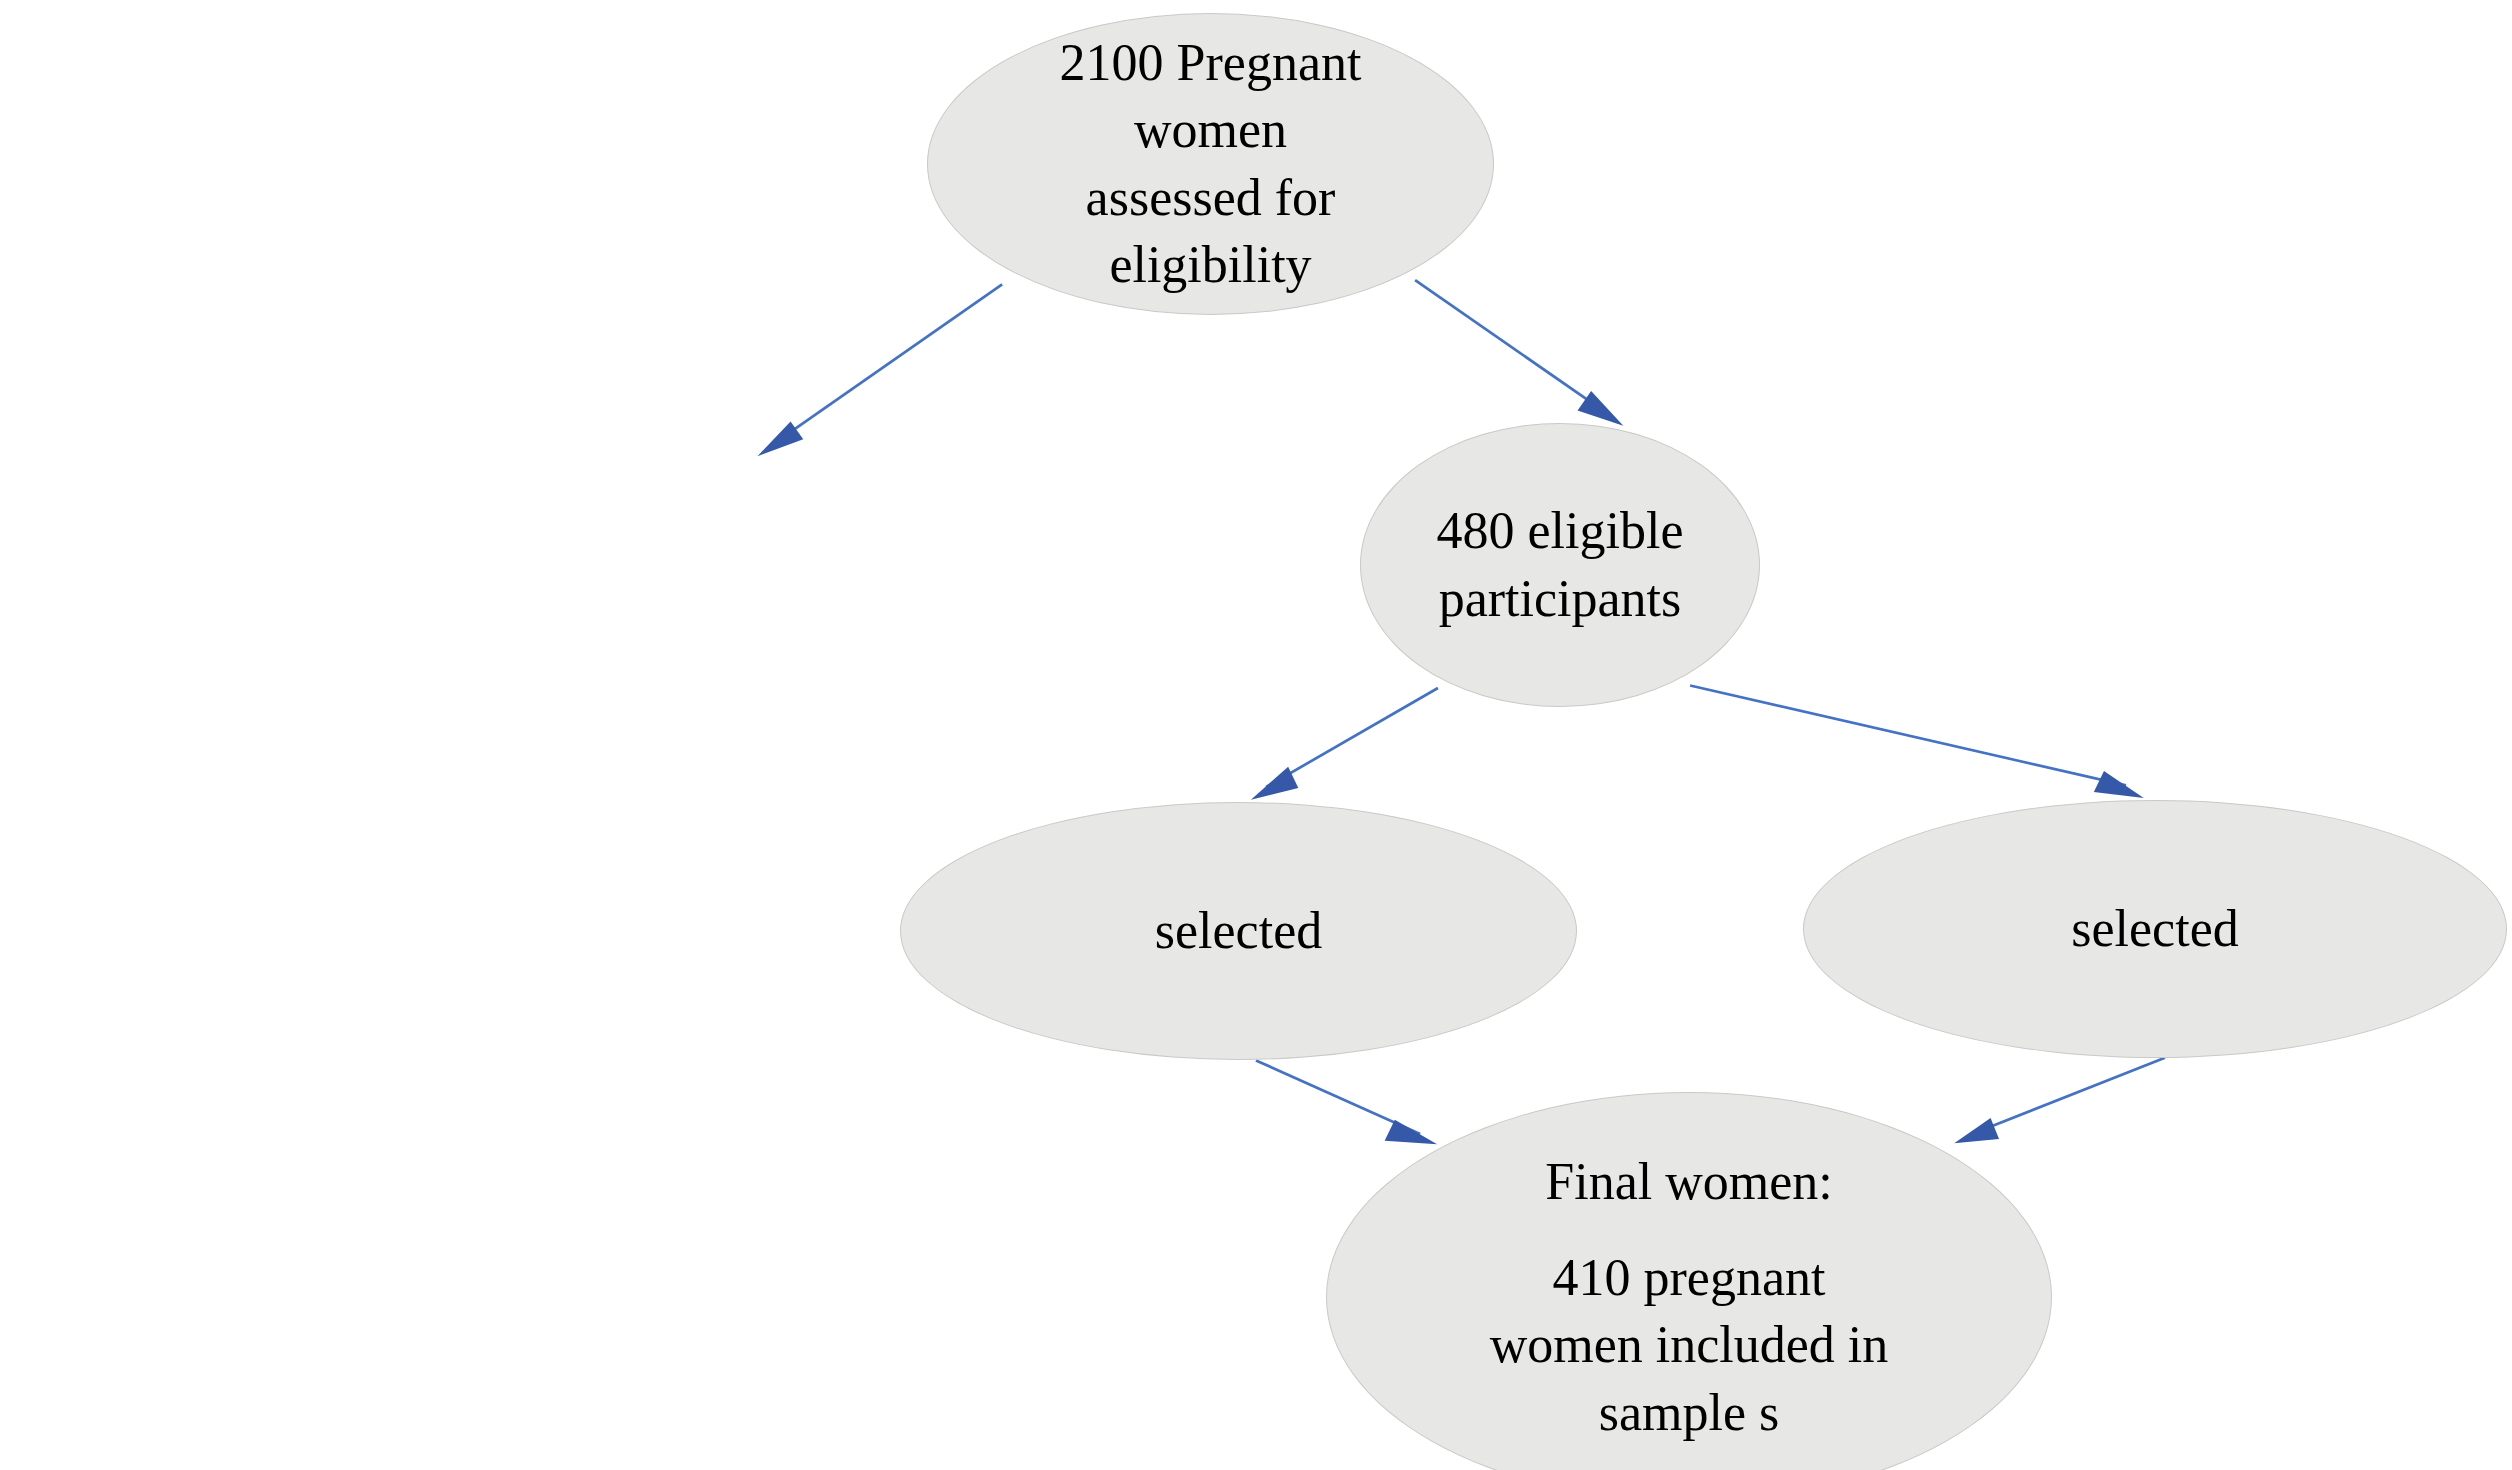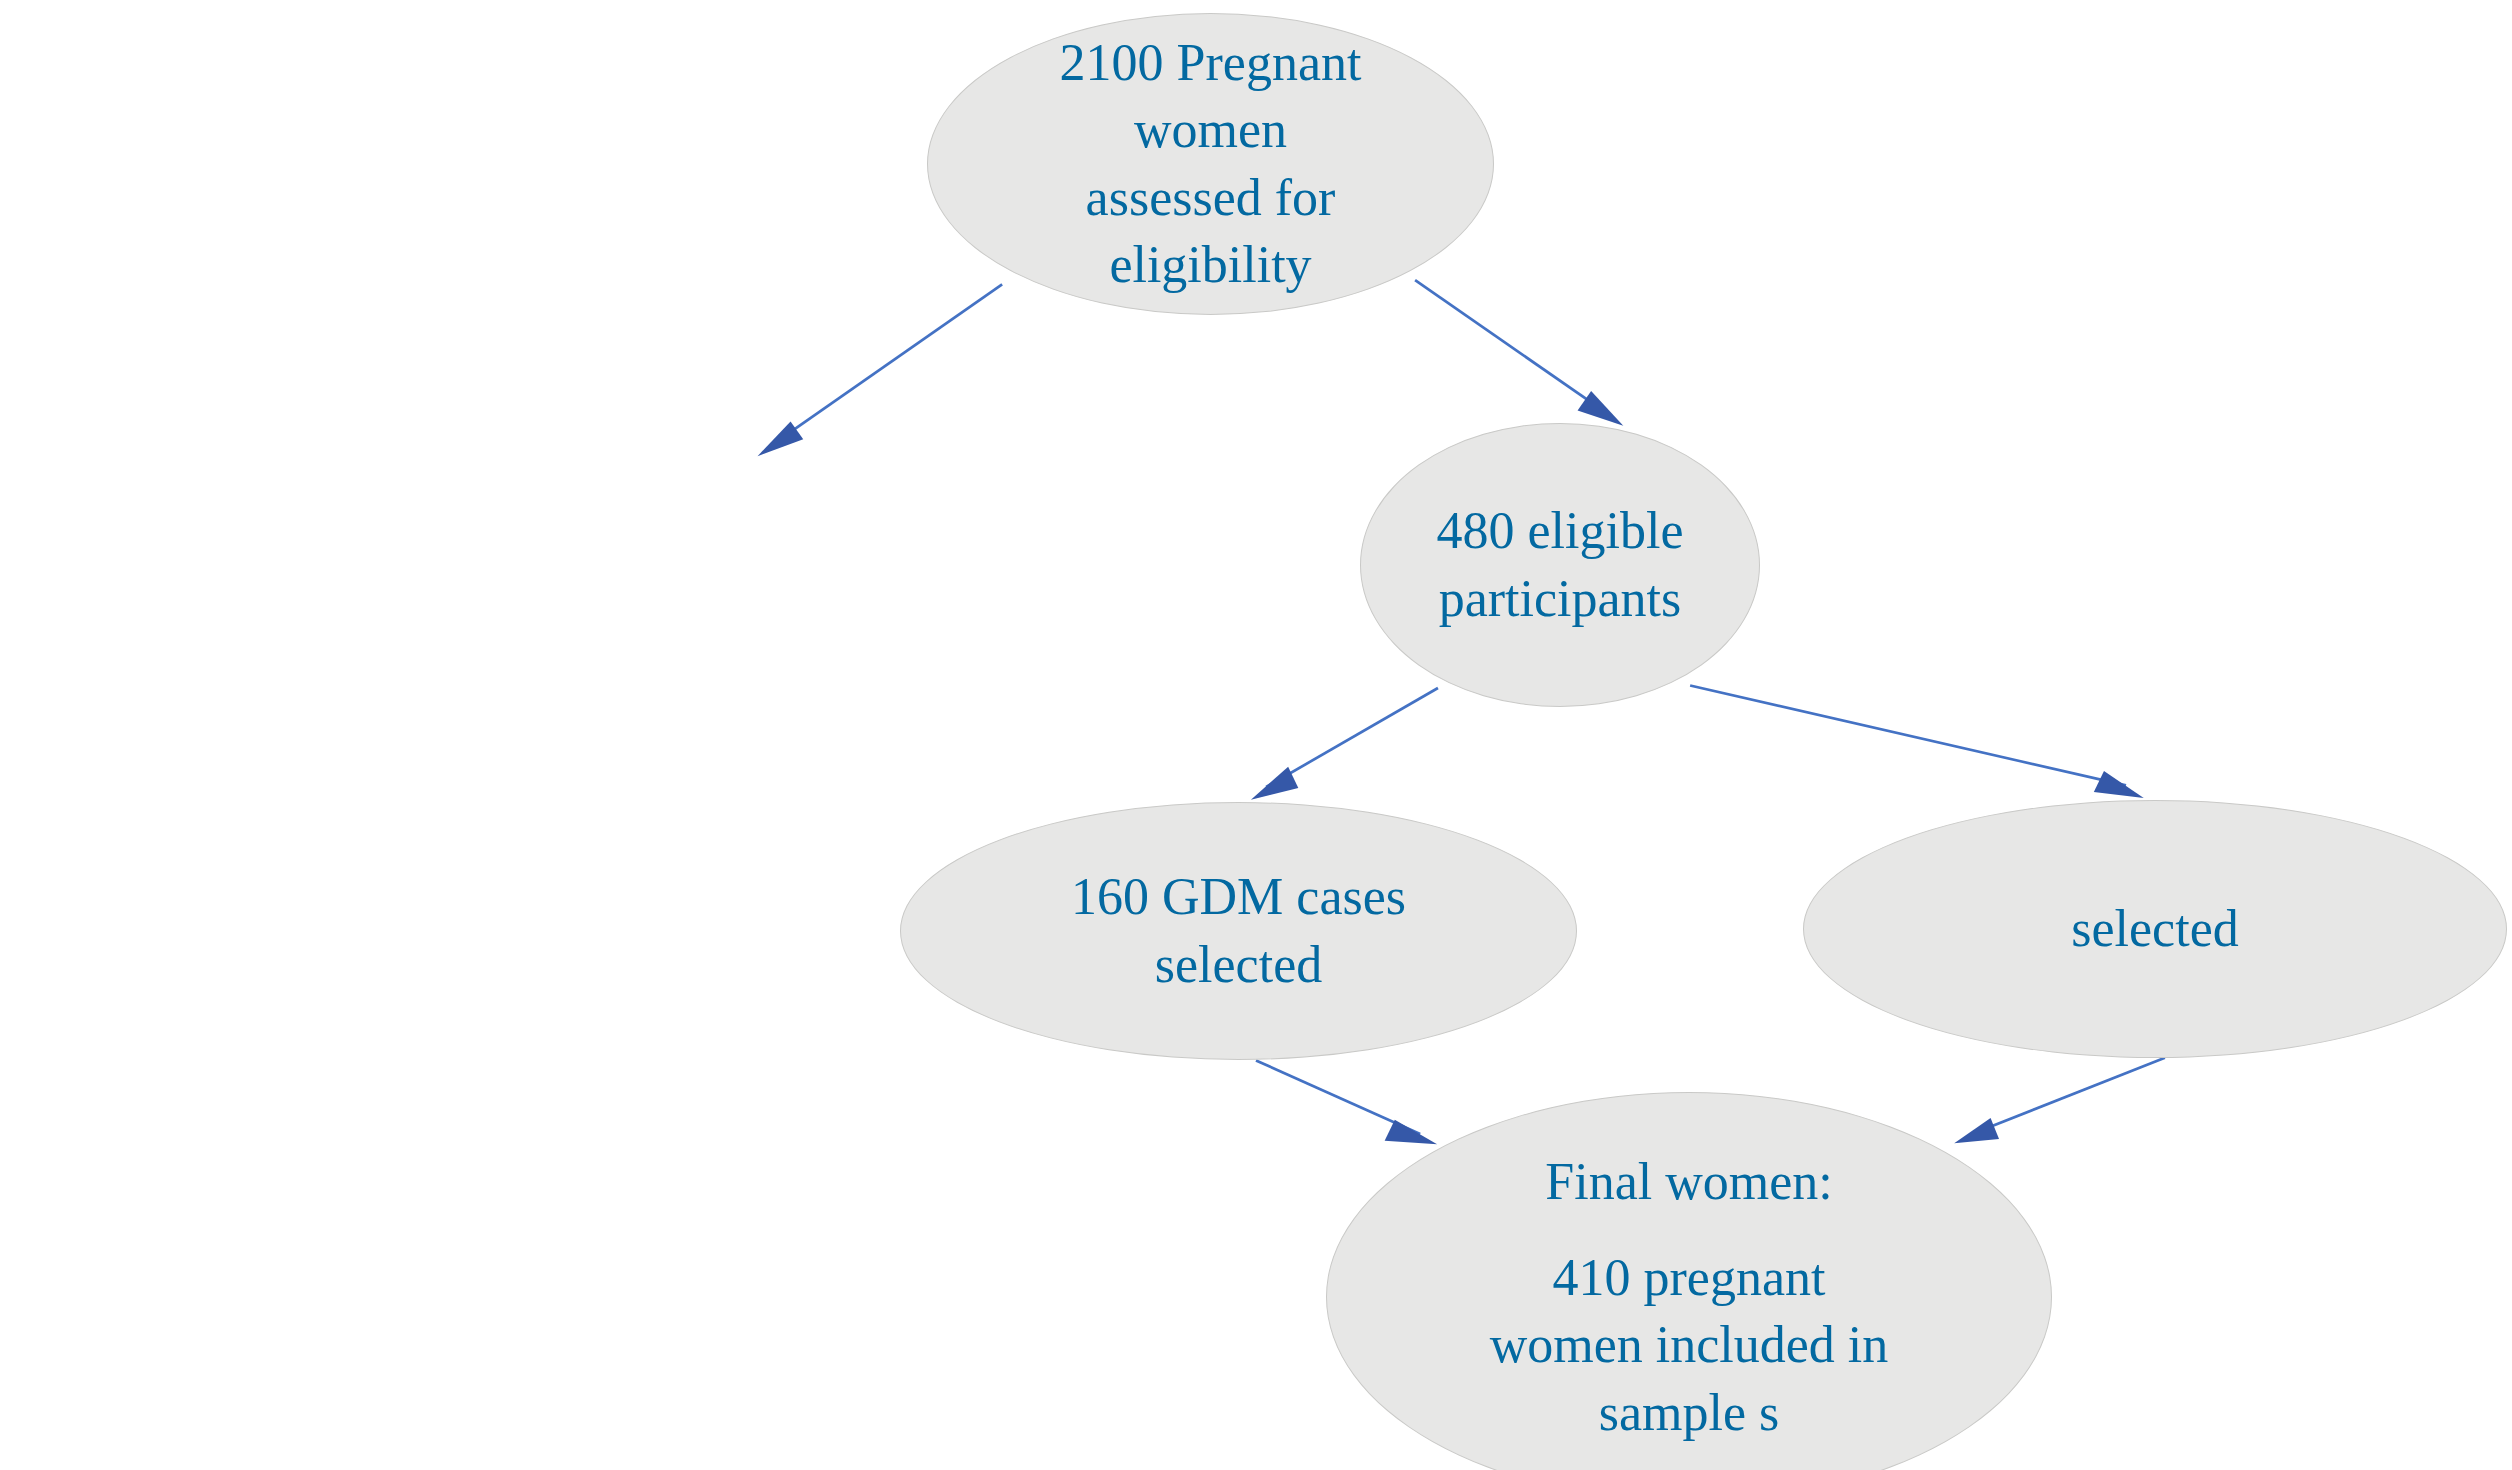--- a/index.html
+++ b/index.html
@@ -31,21 +31,21 @@
     position: absolute;
     box-sizing: border-box;
     display: flex;
     flex-direction: column;
     align-items: center;
     justify-content: center;
     text-align: center;
     border-radius: 50%;
     background: #E7E7E6;
     border: 1.4px solid #C9C9C7;
-    color: #0369a1;
+    color: #000000;
     line-height: 1.30;
     overflow: visible;
   }
   .node .line {
     display: block;
     white-space: nowrap;
   }
   .node .para {
     display: block;
   }
@@ -148,21 +148,20 @@
     <span class="line">eligibility</span>
   </div>
 
 
   <div class="node" id="node-eligible">
     <span class="line">480 eligible</span>
     <span class="line">participants</span>
   </div>
 
   <div class="node" id="node-gdm">
-    <span class="line">160 GDM cases</span>
     <span class="line">selected</span>
   </div>
 
   <div class="node" id="node-nongdm">
     <span class="line">selected</span>
   </div>
 
   <div class="node" id="node-final">
     <span class="line para">Final women:</span>
     <span class="line para">410 pregnant</span>

